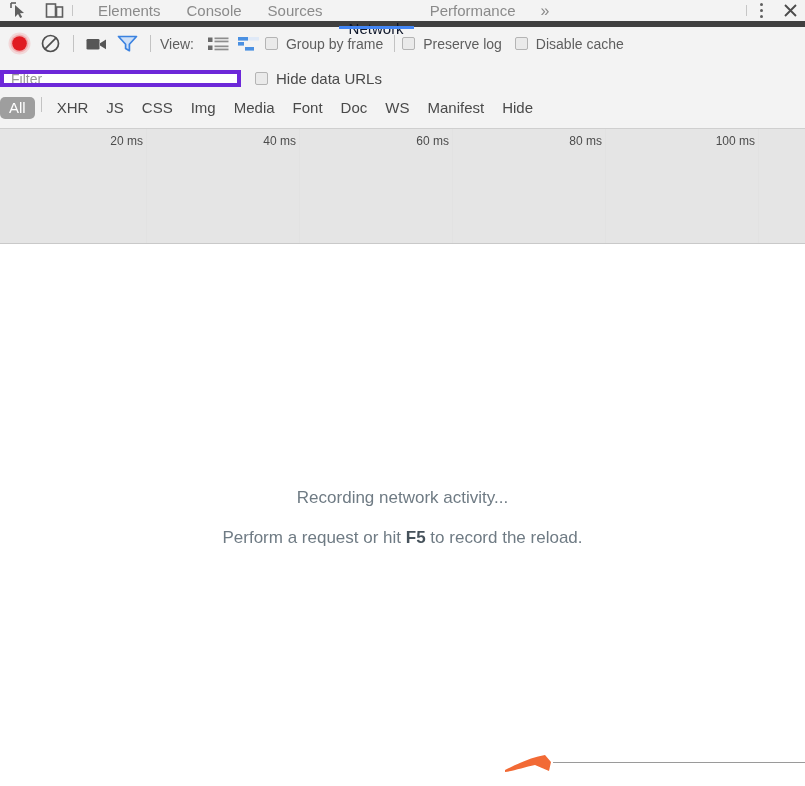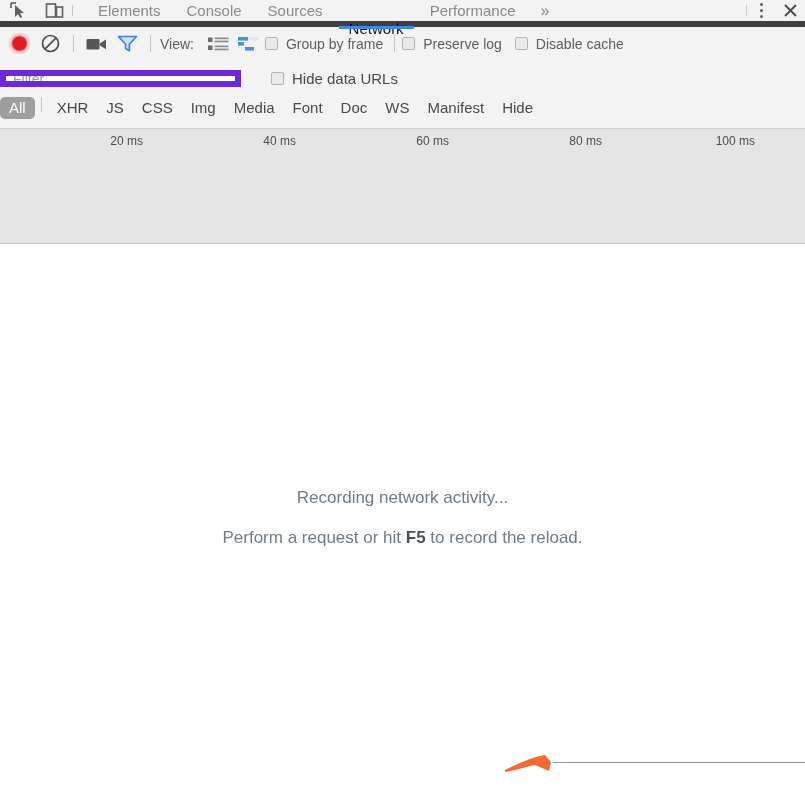--- a/index.html
+++ b/index.html
@@ -165,37 +165,37 @@
     height: 37px;
     background: #f3f3f3;
     display: flex;
     align-items: center;
     box-sizing: border-box;
   }
   .filter-input {
     width: 241px;
     height: 17px;
     box-sizing: border-box;
-    border: 6px solid #6d28d9;
+    border: 4px solid #6d28d9;
     background: #ffffff;
     font-family: "Liberation Sans", sans-serif;
     font-size: 14px;
     color: #3c3c3c;
     padding: 0 7px;
     outline: none;
     margin-left: 0;
     border-radius: 0;
   }
   .filter-input::placeholder {
     color: #9a9a9a;
   }
   .hide-urls {
     display: flex;
     align-items: center;
-    margin-left: 30px;
+    margin-left: 14px;
     cursor: pointer;
   }
   .hide-urls .cb-text {
     font-size: 15px;
     color: #4a4a4a;
   }
 
   
   .typerow {
     height: 32px;

